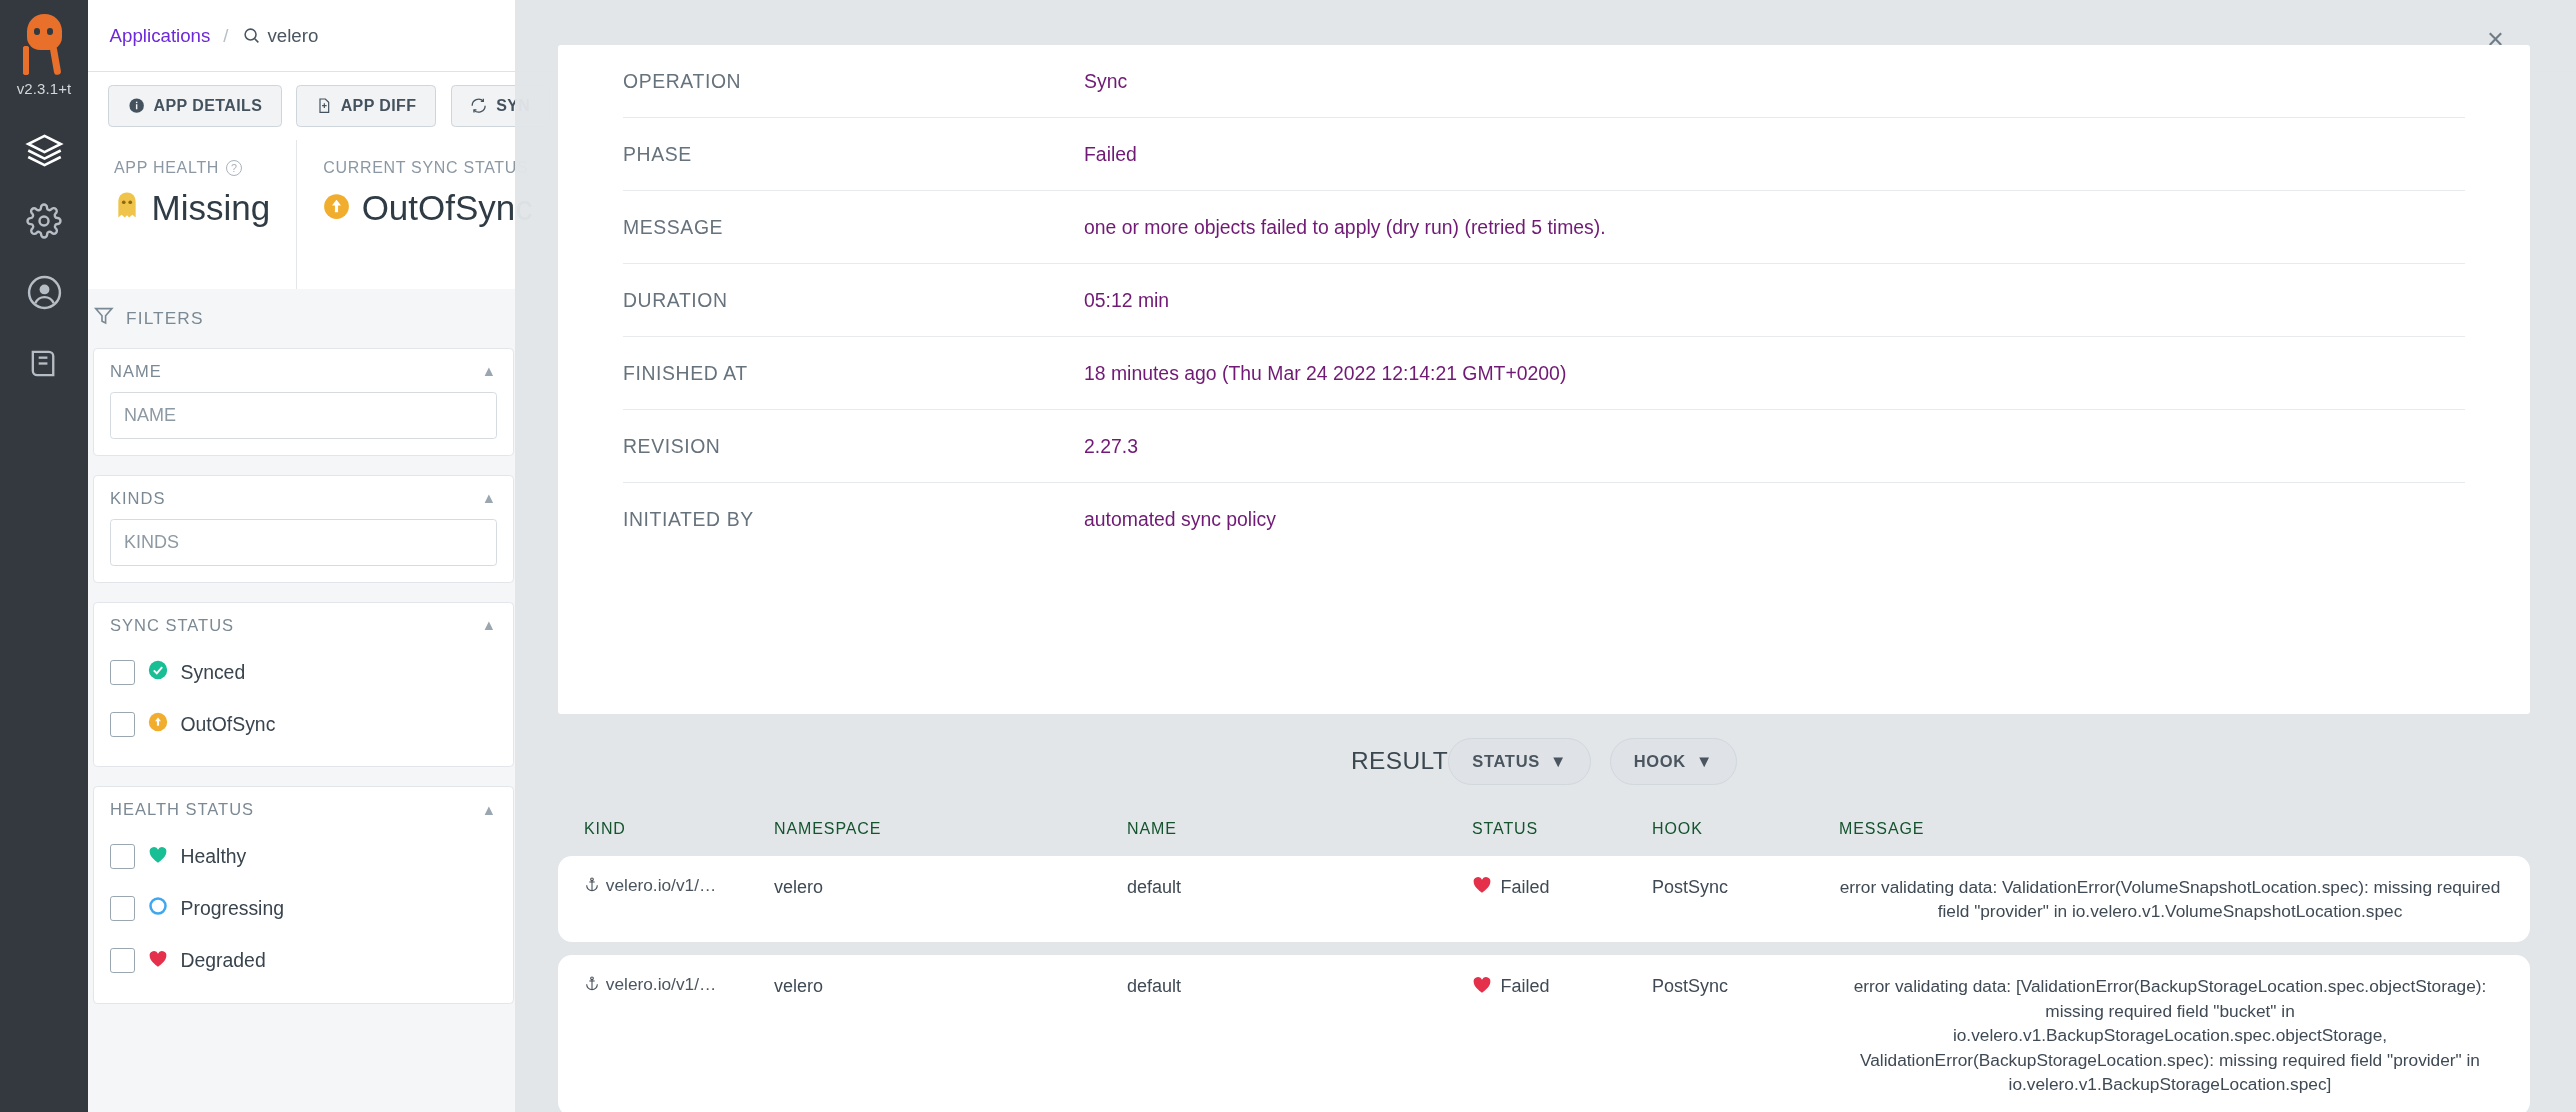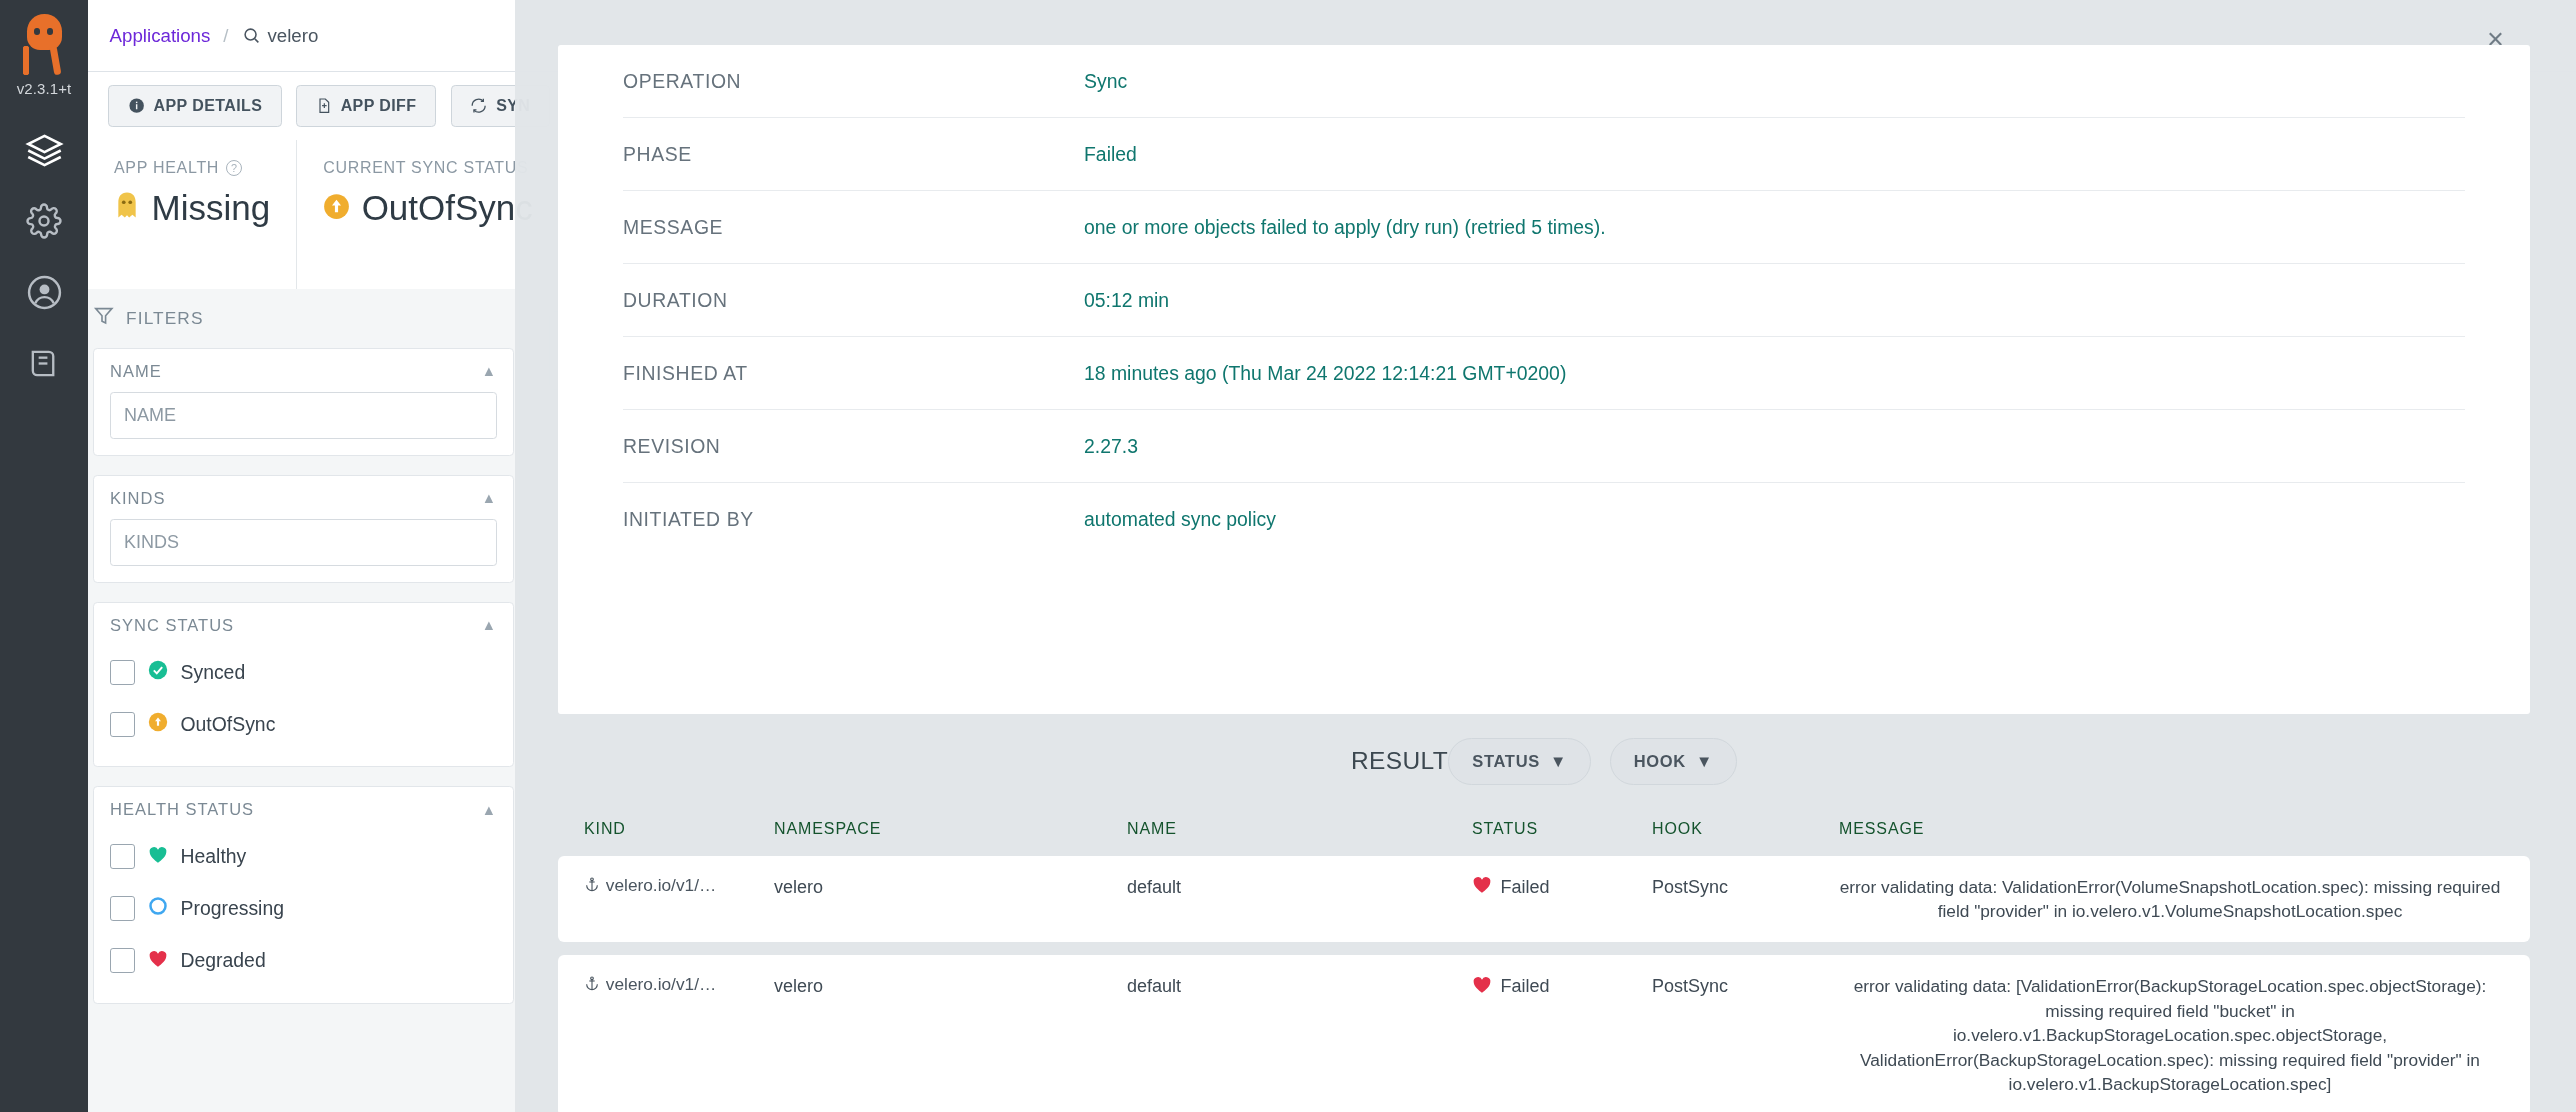--- a/index.html
+++ b/index.html
@@ -181,21 +181,21 @@
   .kv {
     display: flex; align-items: center;
     height: 73px;
     border-bottom: 0.7px solid #e8ebee;
     font-size: 19.4px;
   }
   .kv:last-child { border-bottom: none; }
   .kv .k {
     width: 461px; color: #66727c; letter-spacing: 0.6px;
   }
-  .kv .v { color: #0f766e; }
+  .kv .v { color: #701a75; }
 
   .result-head {
     position: absolute; left: 43px; top: 736px;
     width: 1972px; height: 50px;
     display: flex; align-items: center; justify-content: center;
   }
   .result-title { font-size: 24.5px; color: #3c4850; letter-spacing: 0.4px; }
   .result-btns { display: flex; gap: 18.7px; }
   .pillbtn {
     height: 47px; padding: 0 23px;
@@ -206,21 +206,21 @@
   }
 
   .tbl-head {
     position: absolute; left: 43px; top: 820px;
     width: 1972px;
     display: flex; color: #14532d; font-size: 16px; letter-spacing: 0.9px;
   }
   .tbl-rows { position: absolute; left: 43px; top: 856px; width: 1972px; }
   .trow {
     display: flex; align-items: flex-start;
-    background: #fff; border-radius: 6px;
+    background: #fff; border-radius: 14px;
     margin-bottom: 13px; padding: 18.7px 0;
   }
   .c-kind { width: 216px; padding-left: 26px; }
   .c-ns { width: 353px; }
   .c-name { width: 345px; }
   .c-status { width: 180px; }
   .c-hook { width: 187px; }
   .c-msg { flex: 1; padding-right: 29px; }
   .cell { font-size: 18px; color: #3f4a54; line-height: 1.38; }
   .kind-cell { display: flex; align-items: center; gap: 5.8px; color:#4a555f; }

